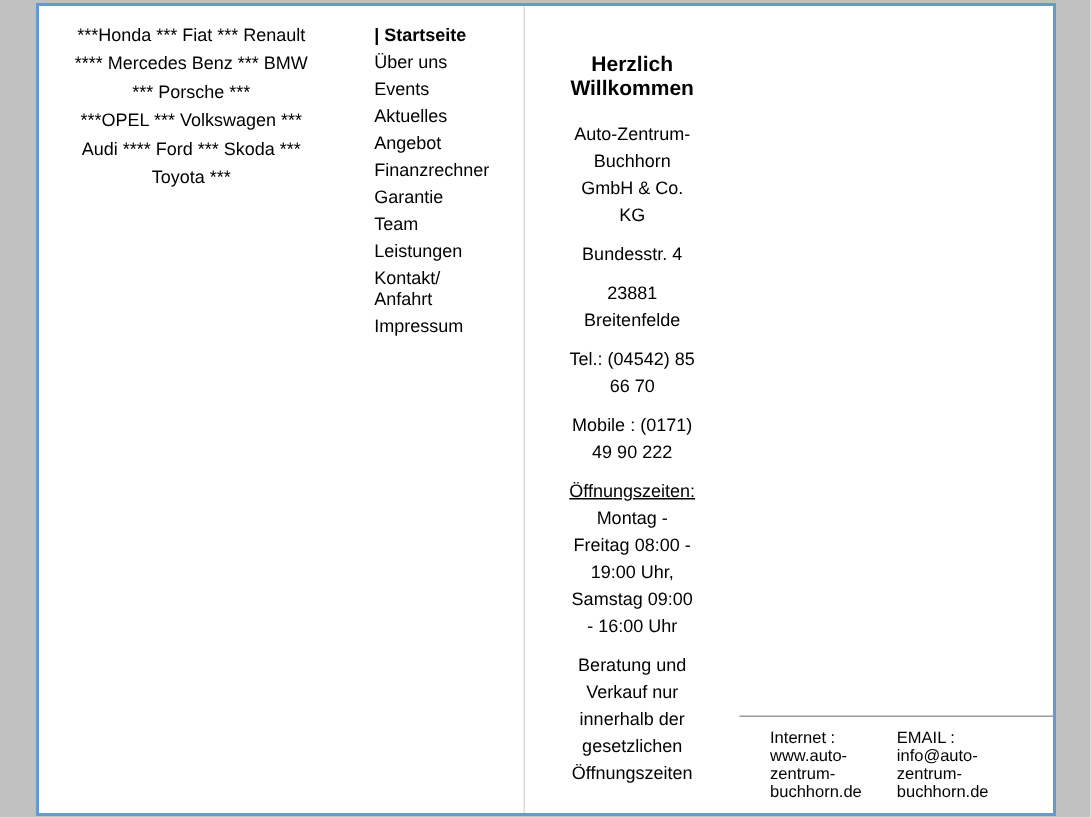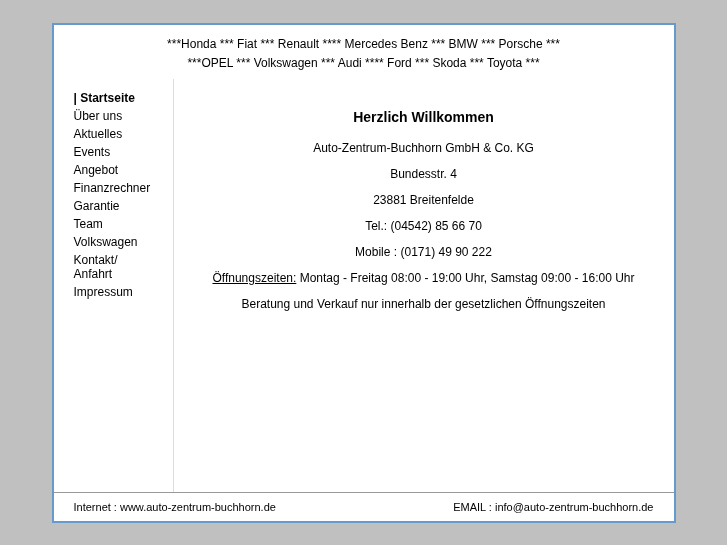--- a/index.html
+++ b/index.html
@@ -11,26 +11,25 @@
       background-color: #c0c0c0;
       font-family: Arial, Helvetica, sans-serif;
       font-size: 12px;
       display: flex;
       justify-content: center;
       align-items: center;
       min-height: 545px;
       width: 727px;
     }
     .page-frame {
-      width: 624px;
+      width: 680px;
       min-height: 500px;
       background: #ffffff;
       border: 2px solid #6699cc;
       display: flex;
-      flex-direction: column;
     }
     .header-marquee {
       text-align: center;
       padding: 10px 20px 6px 20px;
       font-size: 12px;
       color: #000;
       line-height: 1.6;
       border-bottom: none;
     }
     .main-content {
@@ -97,27 +96,27 @@
 <div class="page-frame">
   <div class="header-marquee">
     <div>***Honda *** Fiat *** Renault **** Mercedes Benz *** BMW *** Porsche ***</div>
     <div>***OPEL *** Volkswagen *** Audi **** Ford *** Skoda *** Toyota ***</div>
   </div>
 
   <div class="main-content">
     <nav class="sidebar">
     <a class="sidebar-item active" href="#">| Startseite</a>
         <a class="sidebar-item" href="#">Über uns</a>
+        <a class="sidebar-item" href="#">Events</a>
         <a class="sidebar-item" href="#">Aktuelles</a>
-        <a class="sidebar-item" href="#">Events</a>
         <a class="sidebar-item" href="#">Angebot</a>
         <a class="sidebar-item" href="#">Finanzrechner</a>
         <a class="sidebar-item" href="#">Garantie</a>
         <a class="sidebar-item" href="#">Team</a>
-        <a class="sidebar-item" href="#">Volkswagen</a>
+        <a class="sidebar-item" href="#">Leistungen</a>
         <a class="sidebar-item" href="#">Kontakt/ Anfahrt</a>
         <a class="sidebar-item" href="#">Impressum</a>
       </nav>
 
     <div class="content-area">
       <div class="welcome-title">Herzlich Willkommen</div>
       <div class="content-line">Auto-Zentrum-Buchhorn GmbH &amp; Co. KG</div>
       <div class="content-line">Bundesstr. 4</div>
       <div class="content-line">23881 Breitenfelde</div>
       <div class="content-line">Tel.: (04542) 85 66 70</div>

